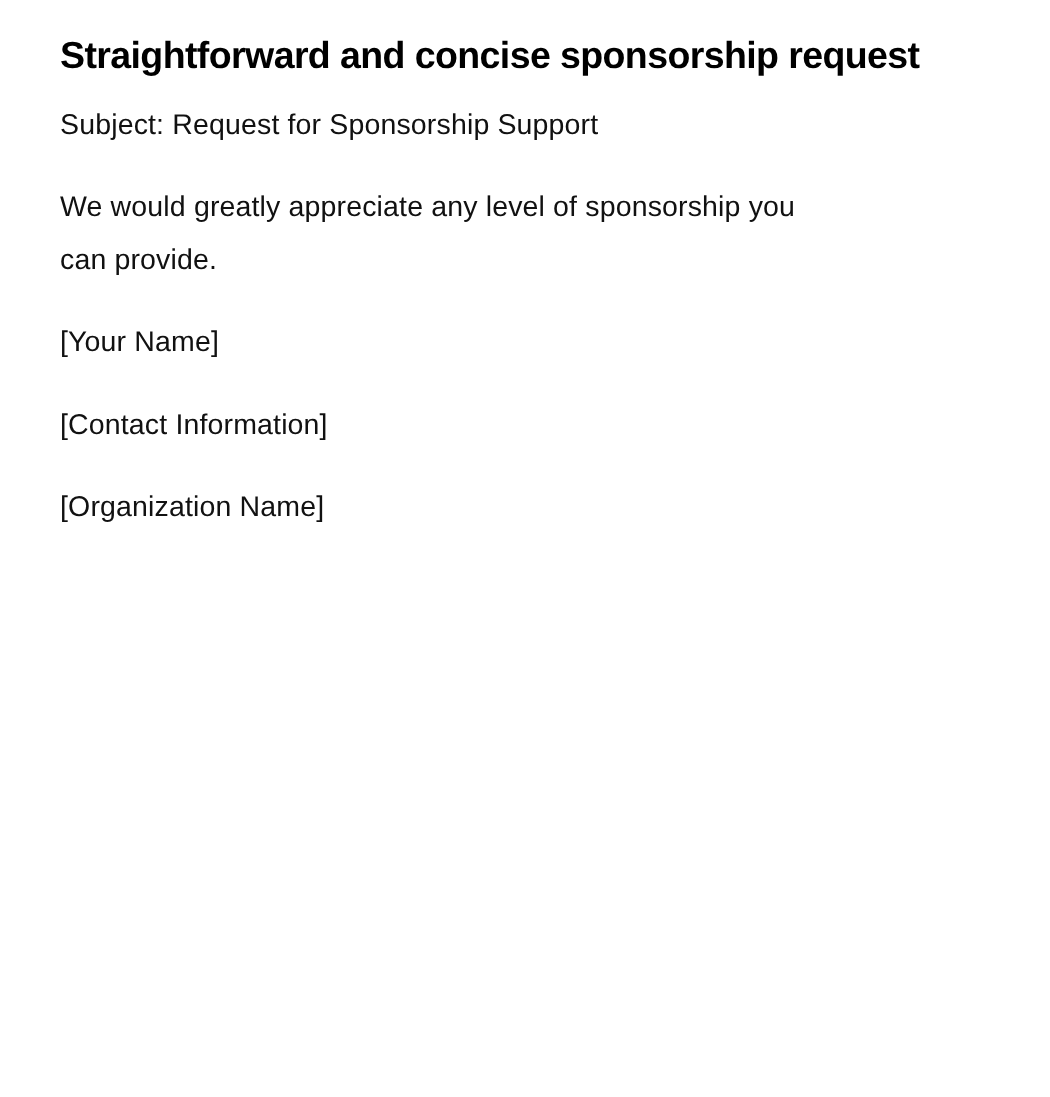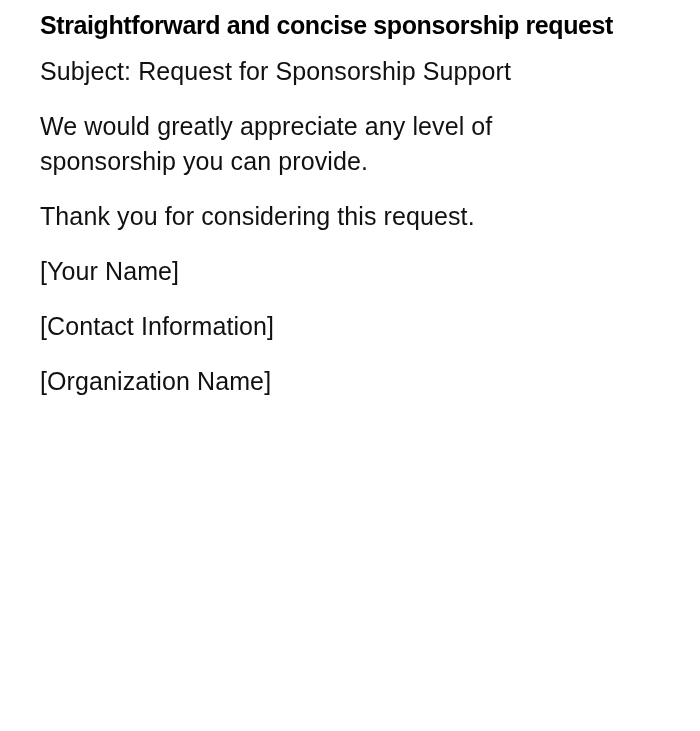--- a/index.html
+++ b/index.html
@@ -9,49 +9,48 @@
     }
     body {
       width: 700px;
       height: 731px;
       overflow: hidden;
       font-family: "Liberation Sans", "DejaVu Sans", sans-serif;
       color: #111111;
     }
     .doc {
       position: relative;
-      padding: 8px 40px 0 40px;
+      padding: 20px 40px 0 40px;
       box-sizing: border-box;
       width: 600px;
     }
     .title {
       font-family: "Liberation Sans", sans-serif;
       font-weight: bold;
       font-size: 25px;
       line-height: 34px;
       margin: 0 0 12px 0;
       color: #000000;
       letter-spacing: -0.4px;
       white-space: nowrap;
     }
     .para {
-      font-size: 25px;
+      font-size: 19px;
       line-height: 35px;
       margin: 0 0 20px 0;
       color: #111111;
       letter-spacing: 0.1px;
     }
     .para.subject {
       margin-bottom: 20px;
     }
   </style>
 </head>
 <body>
 
 <div class="doc">
   <h1 class="title">Straightforward and concise sponsorship request</h1>
   <p class="para subject">Subject: Request for Sponsorship Support</p>
   <p class="para">We would greatly appreciate any level of sponsorship you can provide.</p>
-  <p class="para">Thank you for considering this request.</p>
   <p class="para">[Your Name]</p>
   <p class="para">[Contact Information]</p>
   <p class="para">[Organization Name]</p>
 </div>
 
 </body></html>

